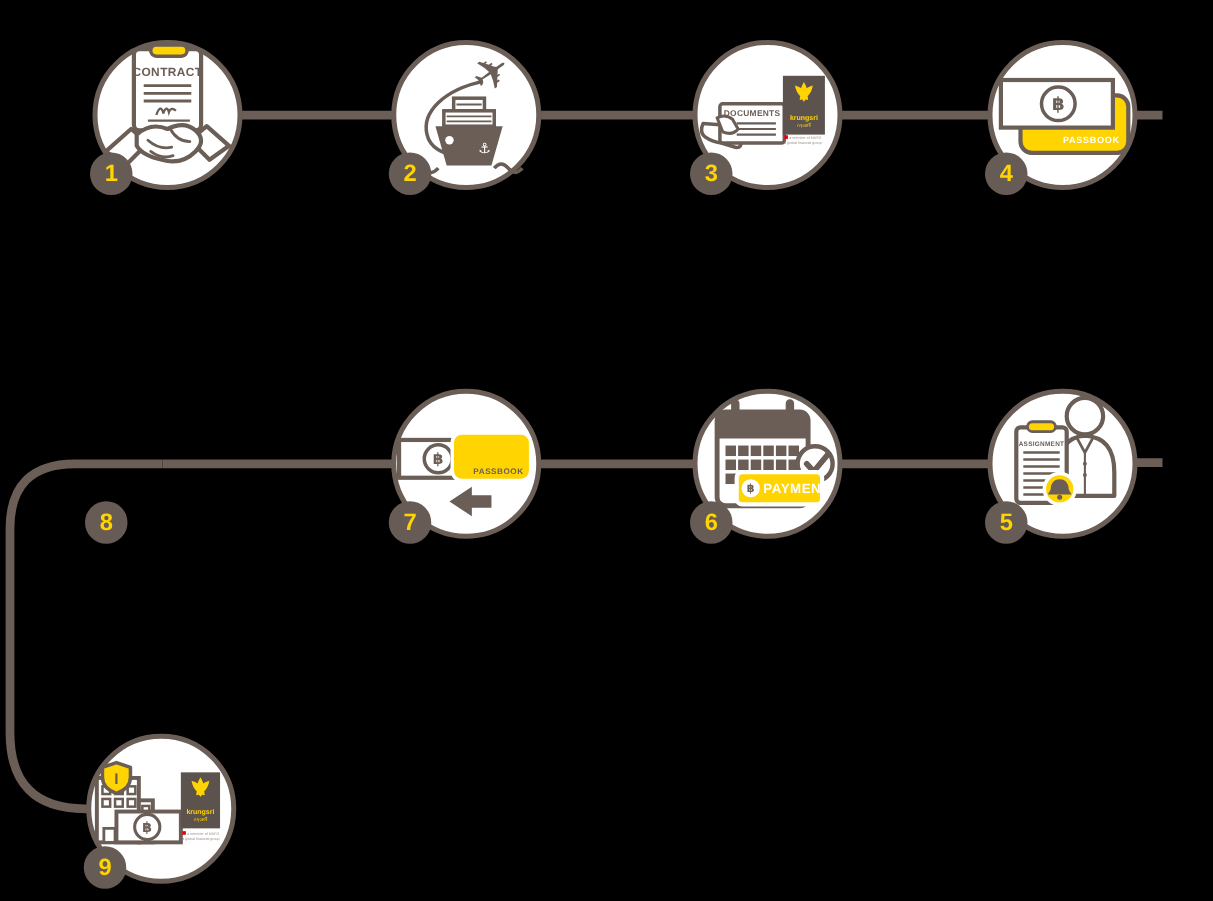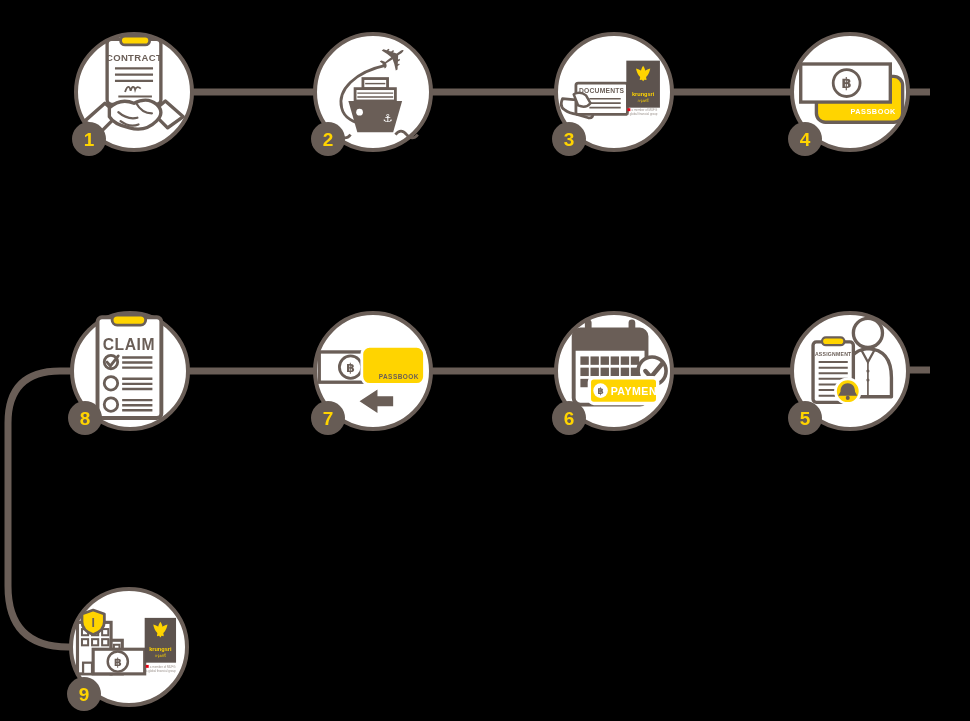--- a/index.html
+++ b/index.html
@@ -146,32 +146,20 @@
     <svg viewBox="0 0 100 100">
       <rect x="2" y="33" width="58" height="27" fill="#fff" stroke="#6a5e57" stroke-width="3"></rect>
       <circle cx="30" cy="46.5" r="10" fill="#fff" stroke="#6a5e57" stroke-width="2.5"></circle>
       <text x="30" y="50.5" font-size="11" font-weight="bold" fill="#6a5e57" text-anchor="middle" class="baht">฿</text>
       <rect x="40" y="28" width="56" height="34" rx="7" fill="#ffd400" stroke="#fff" stroke-width="2.5"></rect>
       <text x="91" y="57" font-size="5.8" font-weight="bold" fill="#6a5e57" text-anchor="end" letter-spacing="0.4">PASSBOOK</text>
       <polygon points="38,77 54,66.5 54,72.5 68,72.5 68,81.5 54,81.5 54,87.5" fill="#6a5e57"></polygon>
     </svg>
   </div>
 
-  <div class="step" style="left:70px;top:280px">
-    <svg viewBox="0 0 100 100">
-      <rect x="21" y="2" width="57" height="90" rx="4" fill="#fff" stroke="#6a5e57" stroke-width="3.5"></rect>
-      <rect x="34" y="0" width="30" height="9" rx="4.5" fill="#ffd400" stroke="#6a5e57" stroke-width="2.5"></rect>
-      <text x="49" y="31" font-size="14" font-weight="bold" fill="#6a5e57" text-anchor="middle" letter-spacing="0.5">CLAIM</text>
-      <circle cx="33" cy="42" r="6" fill="#fff" stroke="#6a5e57" stroke-width="2.5"></circle>
-      <path d="M29.5,42 l3,3.5 7,-9" fill="none" stroke="#6a5e57" stroke-width="2.5" stroke-linecap="round"></path>
-      <circle cx="33" cy="61" r="6" fill="#fff" stroke="#6a5e57" stroke-width="2.5"></circle>
-      <circle cx="33" cy="80" r="6" fill="#fff" stroke="#6a5e57" stroke-width="2.5"></circle>
-      <path d="M43,38 H70 M43,42.5 H70 M43,47 H70 M43,57 H70 M43,61.5 H70 M43,66 H70 M43,76 H70 M43,80.5 H70 M43,85 H70" stroke="#6a5e57" stroke-width="2.2"></path>
-    </svg>
-  </div>
 
   <div class="step" style="left:69px;top:556px">
     <svg viewBox="0 0 100 100">
       <rect x="4" y="28" width="30" height="46" fill="#fff" stroke="#6a5e57" stroke-width="2.8"></rect>
       <rect x="34" y="44" width="10" height="30" fill="#fff" stroke="#6a5e57" stroke-width="2.8"></rect>
       <g fill="#fff" stroke="#6a5e57" stroke-width="1.8">
         <rect x="8" y="34" width="5.5" height="5.5"></rect>
           <rect x="17" y="34" width="5.5" height="5.5"></rect>
         <rect x="26" y="34" width="5.5" height="5.5"></rect>
           <rect x="8" y="43" width="5.5" height="5.5"></rect>

